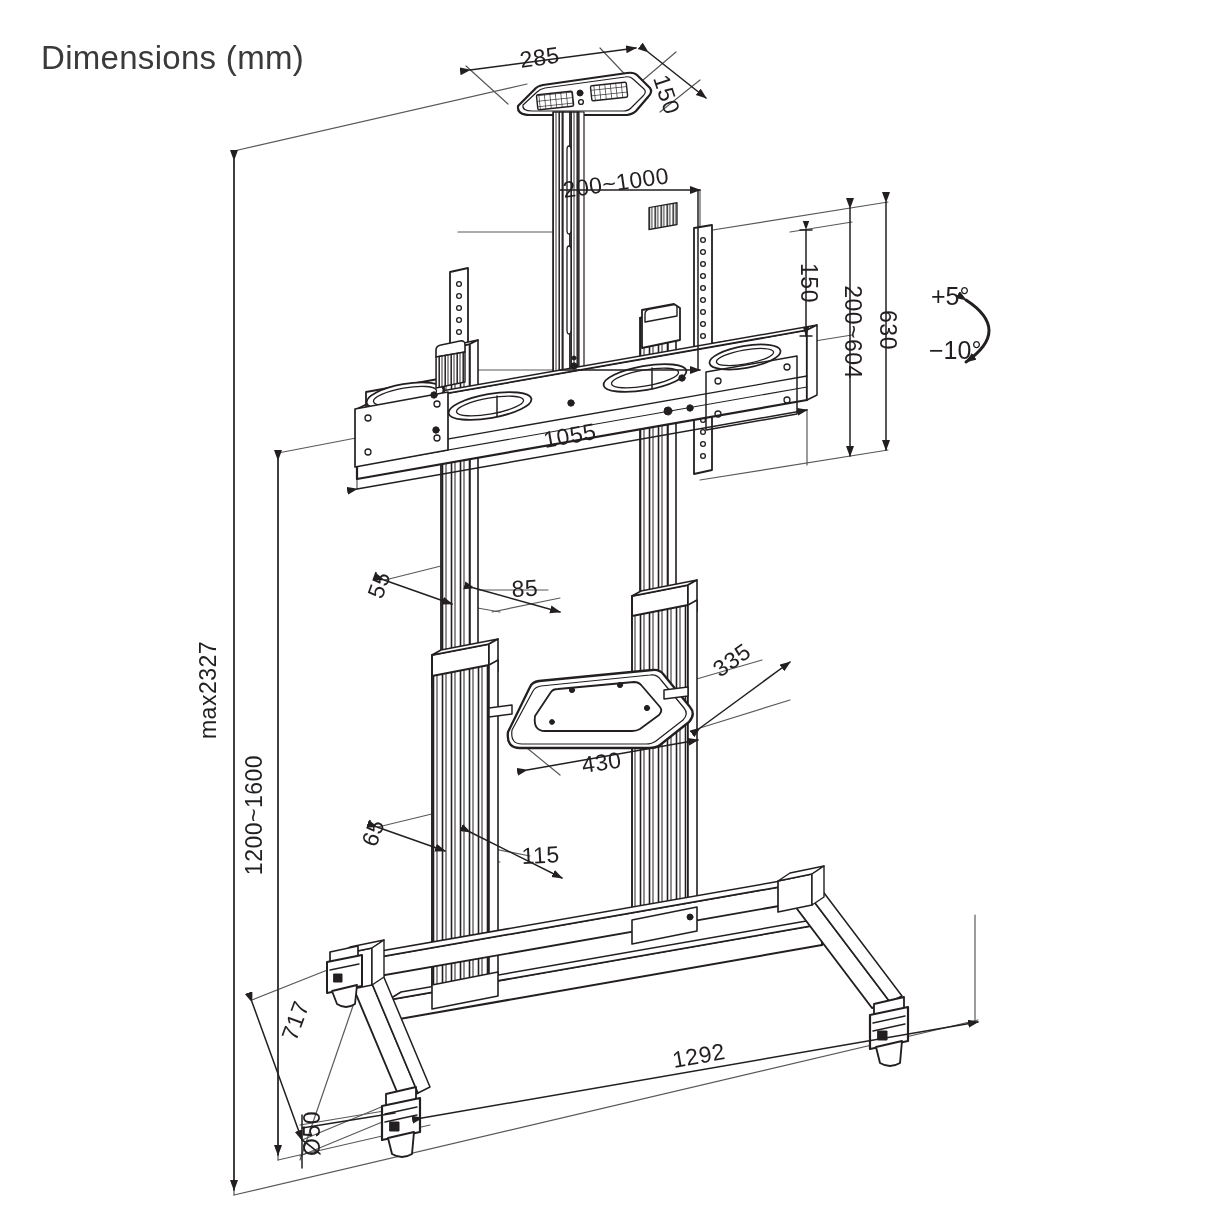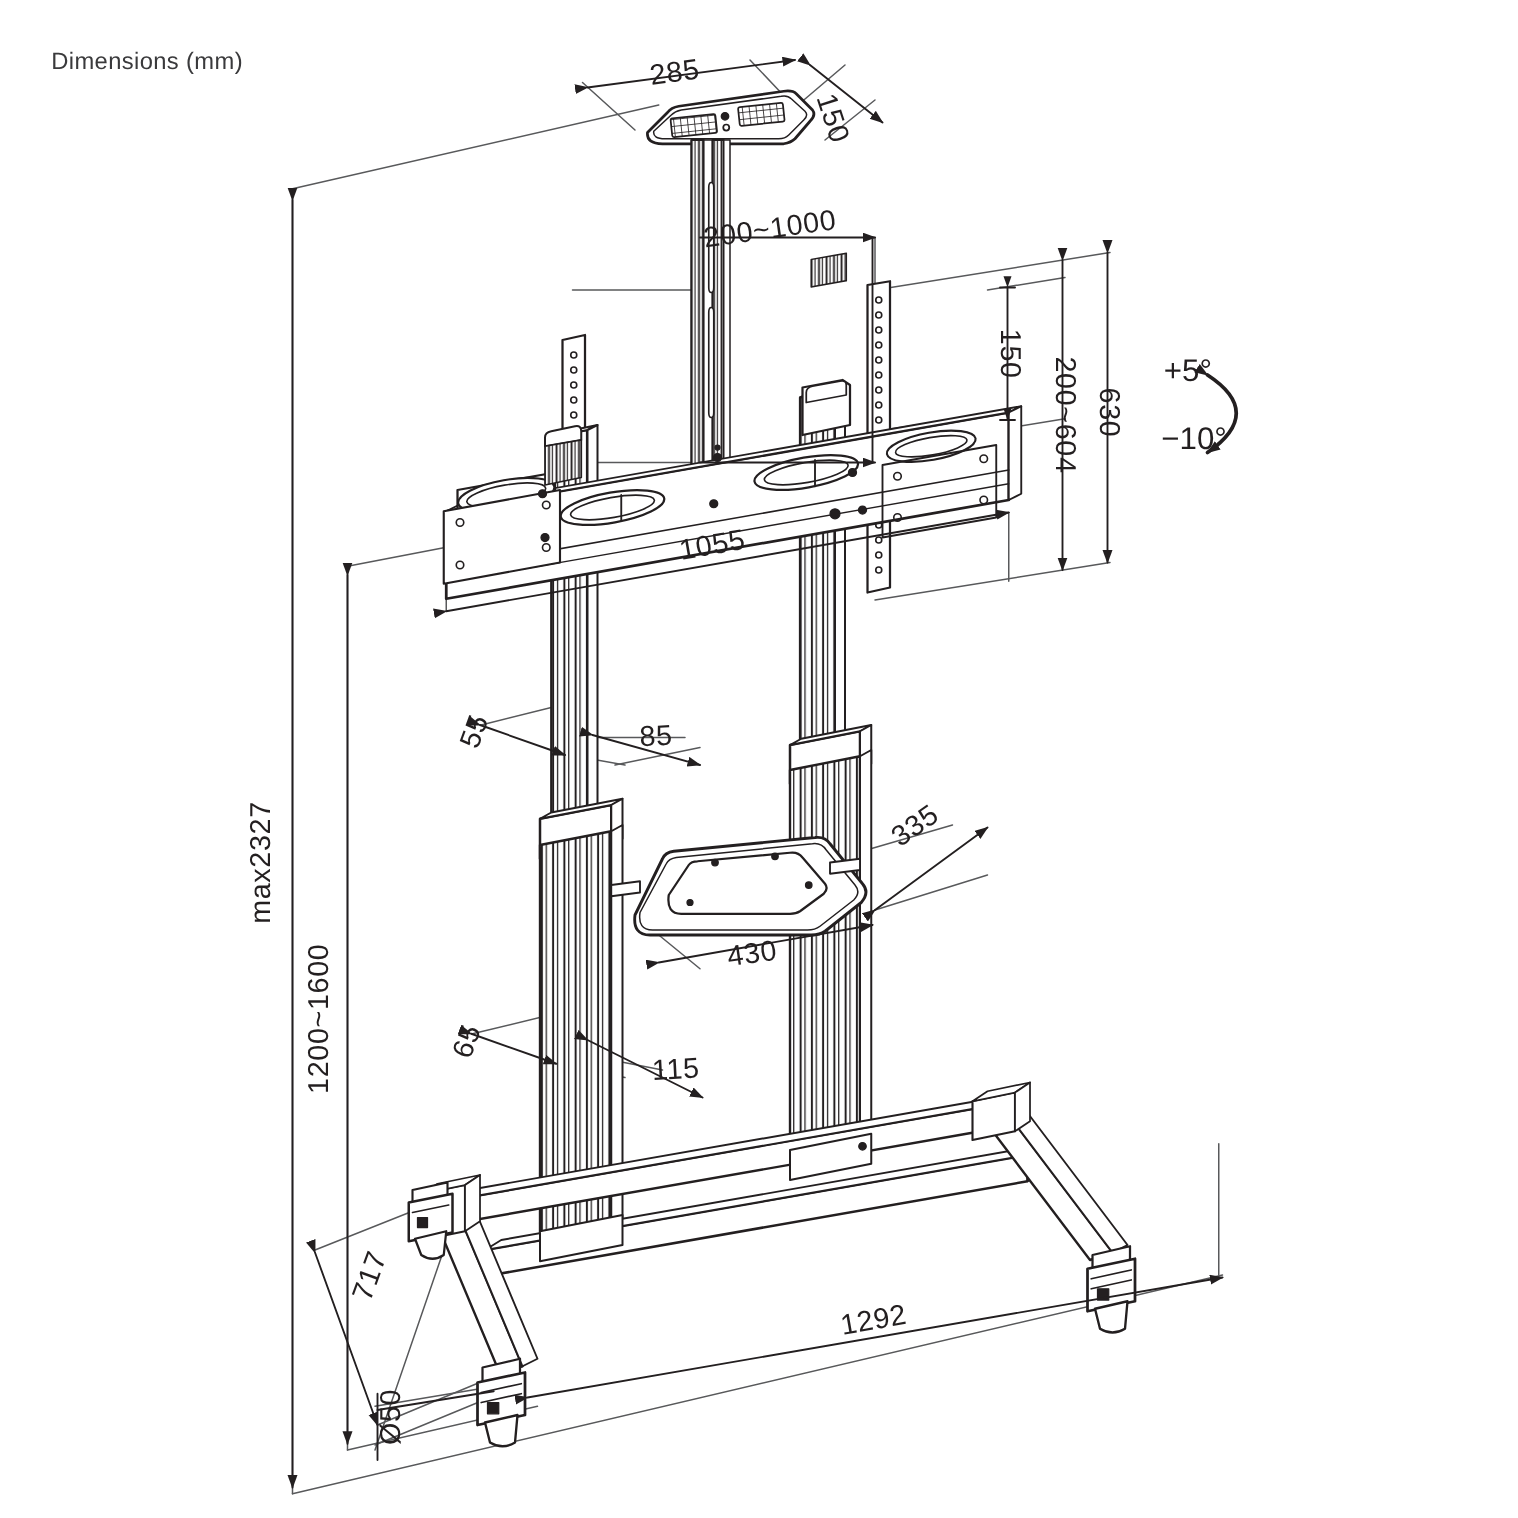--- a/index.html
+++ b/index.html
@@ -18,21 +18,21 @@
   #sheet {
     position: relative;
     width: 1214px;
     height: 1214px;
     background: #ffffff;
   }
   #title {
     position: absolute;
     left: 41px;
     top: 39px;
-    font-size: 19px;
+    font-size: 33px;
     letter-spacing: 0.3px;
     color: #3a3a3c;
     font-family: "Liberation Sans", sans-serif;
     white-space: nowrap;
   }
   svg.drawing {
     position: absolute;
     left: 0;
     top: 0;
     width: 1214px;

